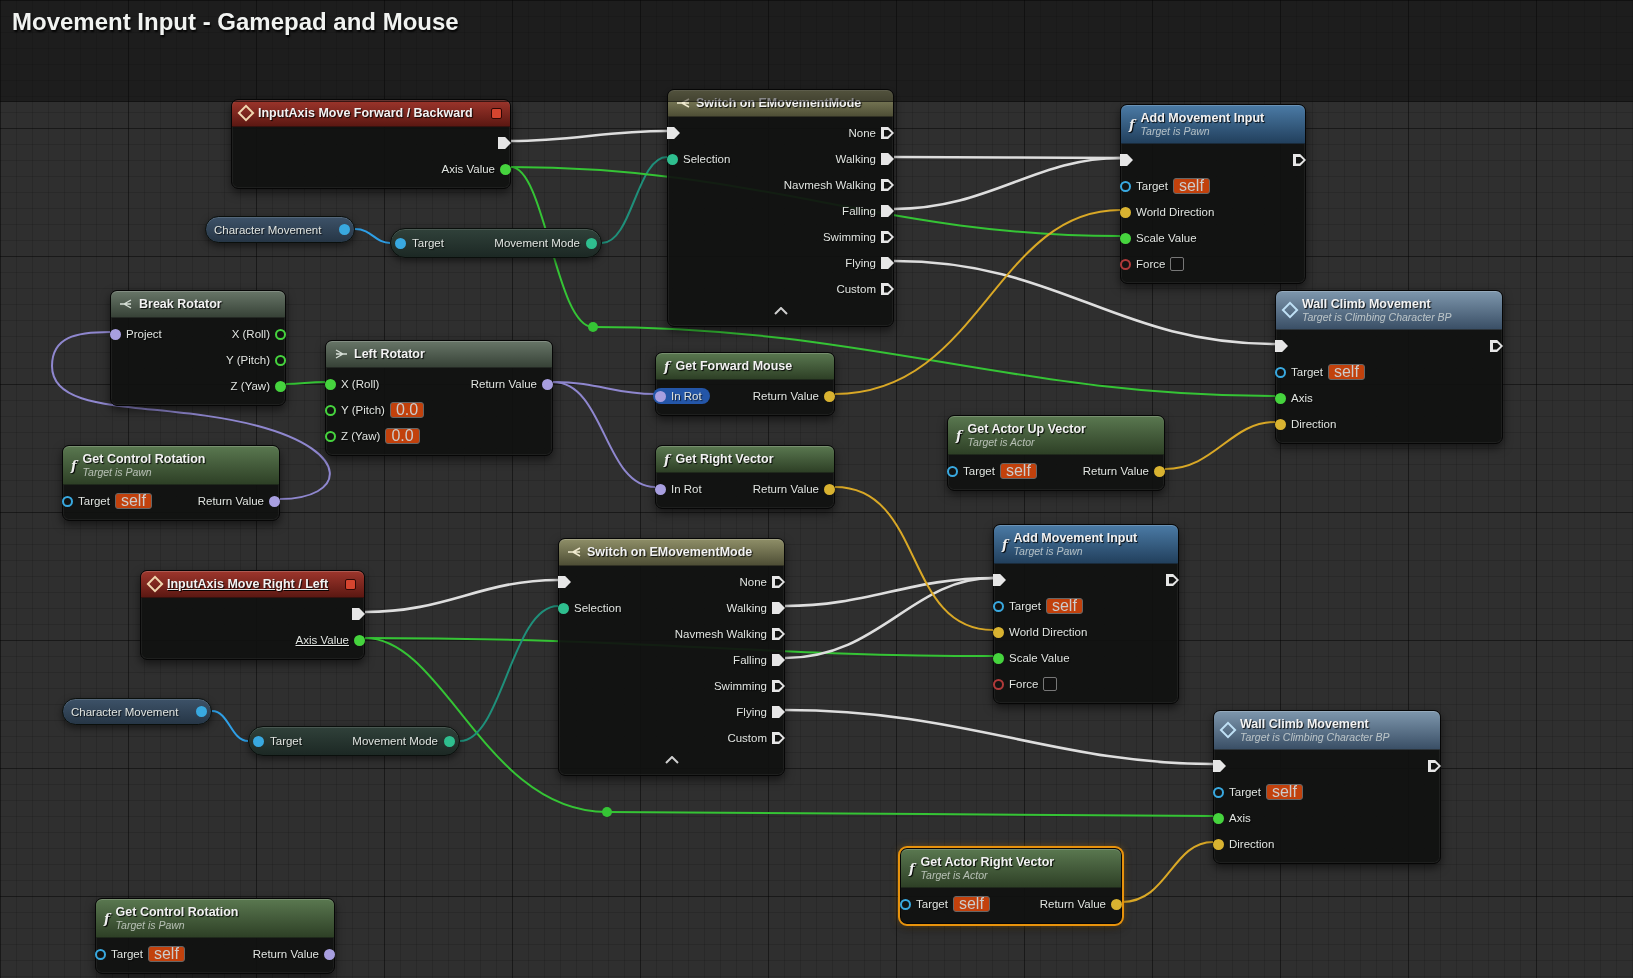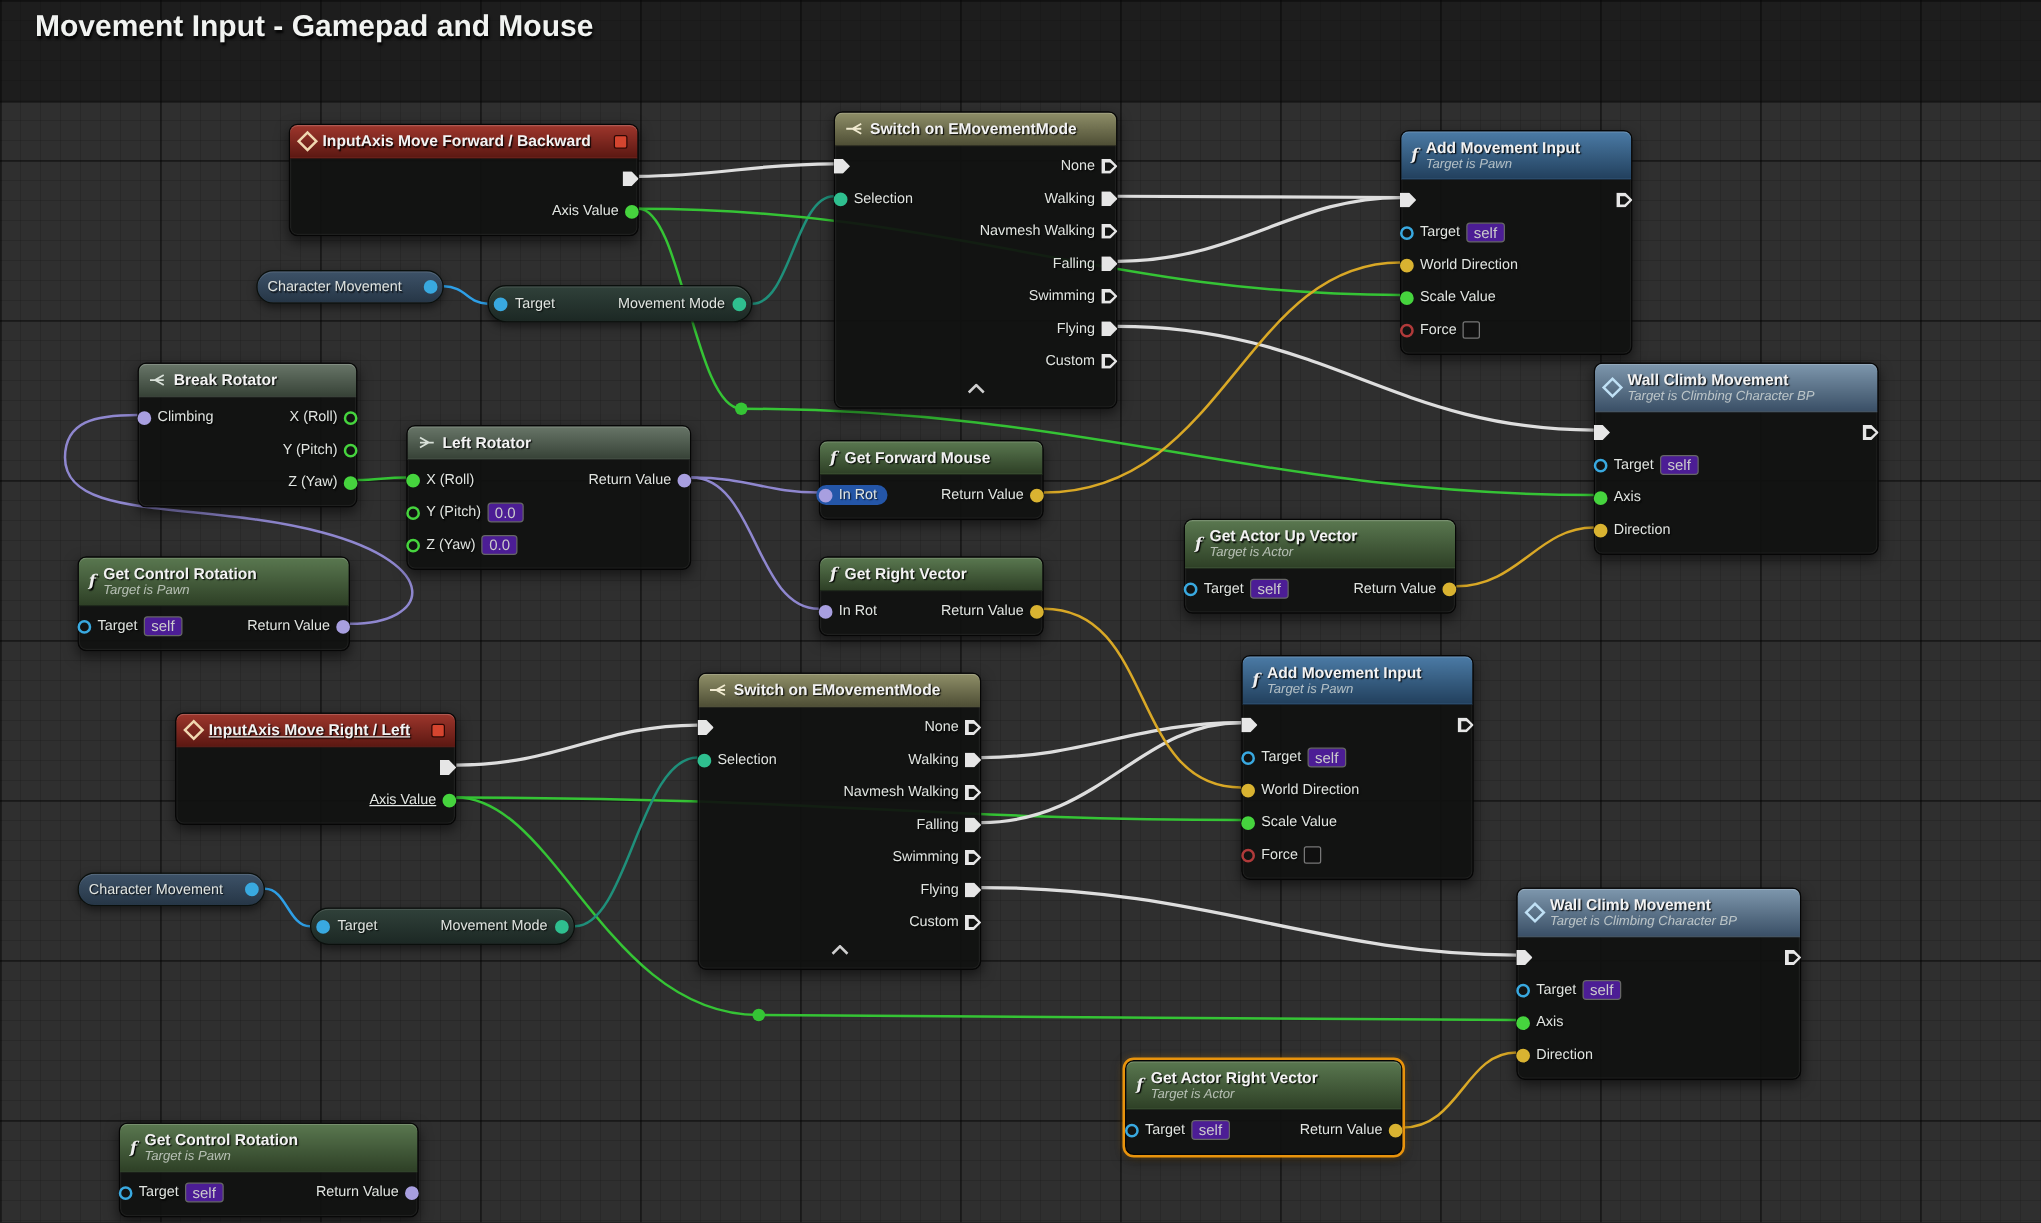--- a/index.html
+++ b/index.html
@@ -7,22 +7,22 @@
     position:relative;width:1633px;height:978px;overflow:hidden;
     font-family:"Liberation Sans","DejaVu Sans",sans-serif;
     background-color:#2f2f2f;
     background-image:
       linear-gradient(rgba(0,0,0,0.38) 1.5px, transparent 1.5px),
       linear-gradient(90deg, rgba(0,0,0,0.38) 1.5px, transparent 1.5px),
       linear-gradient(rgba(0,0,0,0.13) 1px, transparent 1px),
       linear-gradient(90deg, rgba(0,0,0,0.13) 1px, transparent 1px);
     background-size:128px 128px,128px 128px,16px 16px,16px 16px;
   }
-  .band{position:absolute;left:0;top:0;right:0;height:82px;background:rgba(8,8,8,0.45);
-    border-bottom:1px solid rgba(0,0,0,0.35);padding:6px 28px;box-sizing:border-box;z-index:3;}
+  .band{position:absolute;left:0;top:0;right:0;height:102px;background:rgba(8,8,8,0.45);
+    border-bottom:1px solid rgba(0,0,0,0.35);padding:6px 12px;box-sizing:border-box;z-index:3;}
   .band .l1{font-size:24px;font-weight:bold;color:#f1f3f1;text-shadow:1px 2px 2px rgba(0,0,0,0.9);line-height:32px;}
   .band .l2{font-size:21px;font-weight:bold;color:#eceeec;text-shadow:1px 2px 2px rgba(0,0,0,0.9);line-height:28px;}
   .wires{position:absolute;left:0;top:0;z-index:1;}
   .w{fill:none;}
   .w.exec{stroke:#dedede;stroke-width:2.6;}
   .w.float{stroke:#35c435;stroke-width:2;}
   .w.enum{stroke:#1f8f7a;stroke-width:2;}
   .w.vec{stroke:#d9a826;stroke-width:2;}
   .w.rot{stroke:#8f87cf;stroke-width:2;}
   .w.obj{stroke:#2e9fe6;stroke-width:2;}
@@ -52,21 +52,21 @@
   .row{display:flex;align-items:center;height:26px;padding:0 6px;}
   .in{display:flex;align-items:center;gap:5px;margin-left:-7px;min-width:0;}
   .out{display:flex;align-items:center;gap:5px;margin-left:auto;margin-right:-7px;}
   .plabel{font-size:11.5px;color:#e0e4e0;white-space:nowrap;text-shadow:1px 1px 1px rgba(0,0,0,0.7);}
   .pin{display:inline-flex;align-items:center;justify-content:center;flex:0 0 auto;cursor:crosshair;}
   .pc{width:11px;height:11px;border-radius:50%;border:2px solid var(--pc);box-sizing:border-box;background:transparent;}
   .pc.filled{background:var(--pc);}
   .pexec{width:13px;height:12px;position:relative;display:inline-block;}
   .pexec::before{content:"";position:absolute;inset:0;clip-path:polygon(0 0,55% 0,100% 50%,55% 100%,0 100%);background:#e6e6e6;}
   .pexec.hollow::after{content:"";position:absolute;inset:2.5px;clip-path:polygon(0 0,52% 0,100% 50%,52% 100%,0 100%);background:#121312;}
-  .valbox{background:#4c1d95;border:1px solid #666;border-radius:3px;color:#cccccc;font-size:12px;
+  .valbox{background:#c2410c;border:1px solid #666;border-radius:3px;color:#cccccc;font-size:16px;
     height:14px;line-height:14px;padding:0 5px;flex:0 0 auto;}
   .chk{width:12px;height:12px;background:#101010;border:1px solid #777;border-radius:2px;flex:0 0 auto;}
   .collapse{display:flex;justify-content:center;align-items:center;height:18px;cursor:pointer;}
   .hl{display:inline-flex;align-items:center;gap:5px;background:#2456a8;border-radius:9px;padding:2px 8px 2px 2px;margin-left:-2px;}
   .pill{position:absolute;z-index:2;display:flex;align-items:center;gap:6px;box-sizing:border-box;
     border-radius:15px;border:1px solid #0a0f0c;color:#e2e8ee;font-size:11.5px;
     box-shadow:0 3px 7px rgba(0,0,0,0.5), inset 0 1px 0 rgba(255,255,255,0.12);padding:0 8px;}
   .pill.char{background:linear-gradient(180deg,#3d5268,#263646);}
   .pill.getter{background:linear-gradient(180deg,#30413a,#1c2824);}
   .pill .spacer{flex:1;}
@@ -307,21 +307,21 @@
           </svg>
         </span>
       <span class="ttl">Break Rotator</span>
     </div>
     <div class="rows">
       <div class="row">
         <span class="in">
             <span class="pin">
               <span class="pc filled" style="--pc:#a89fe0"></span>
             </span>
-            <span class="plabel">Climbing</span>
+            <span class="plabel">Project</span>
           </span>
         <span class="out">
             <span class="plabel">X (Roll)</span>
             <span class="pin">
               <span class="pc" style="--pc:#46d43e"></span>
             </span>
           </span>
       </div>
       <div class="row">
         <span class="out">

